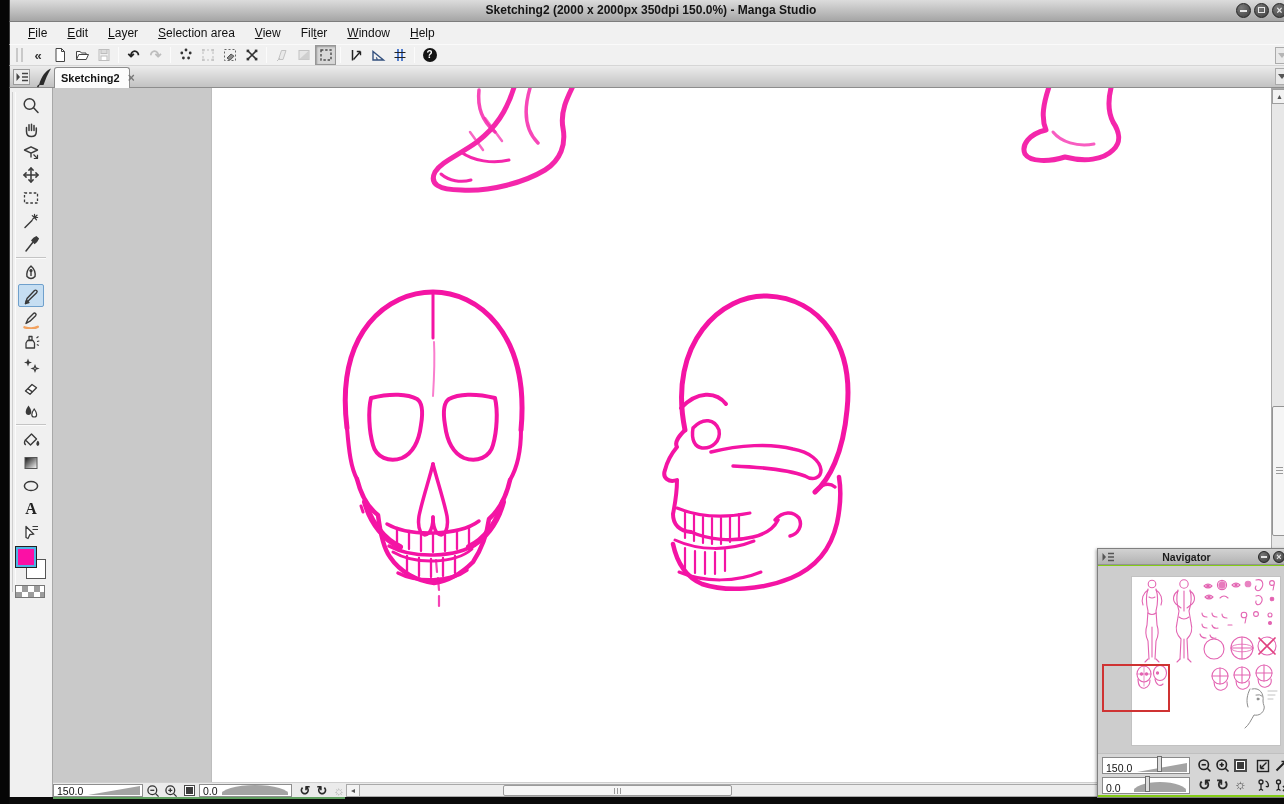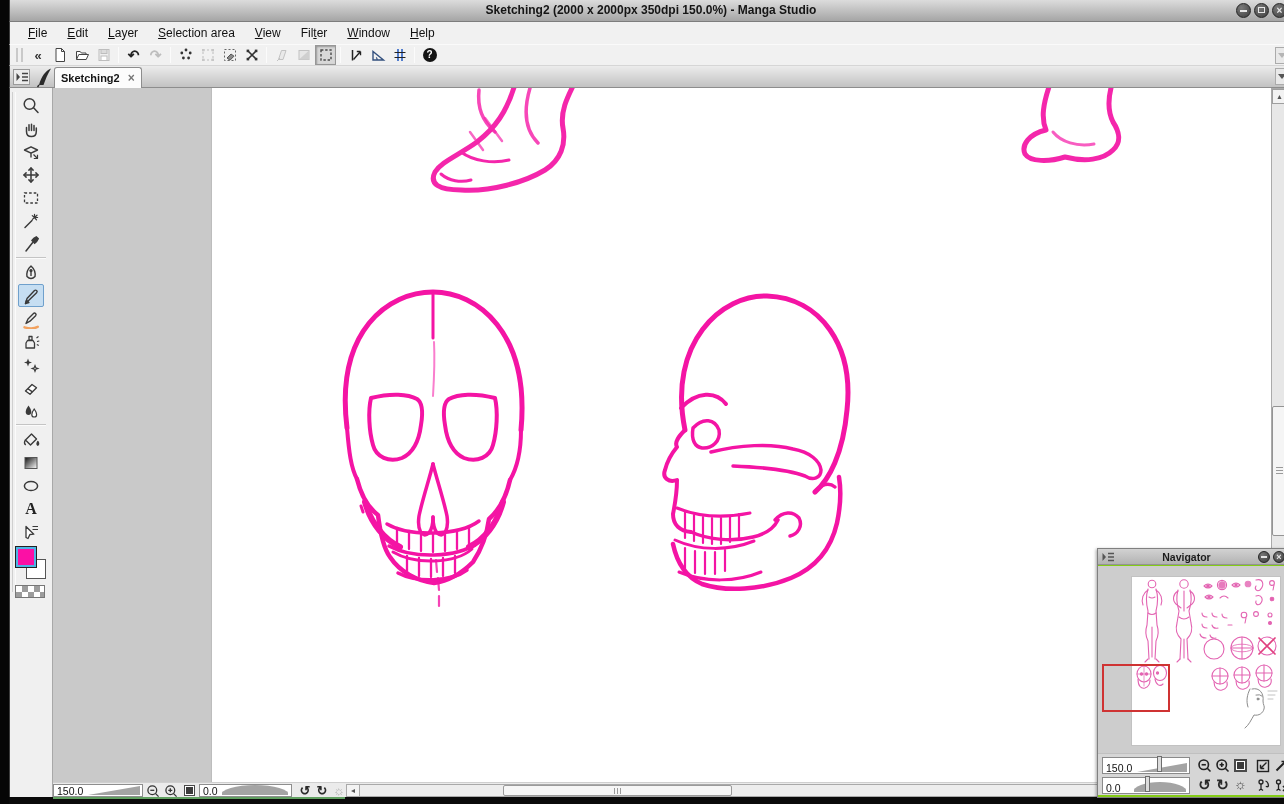--- a/index.html
+++ b/index.html
@@ -38,21 +38,21 @@
   .ovf{position:absolute;right:3px;width:14px;height:17px;border:1px solid #ababab;background:#e9e9e9;
     display:flex;align-items:center;justify-content:center;}
   .tri-down{width:0;height:0;border-left:4px solid transparent;border-right:4px solid transparent;border-top:5px solid #555;}
   .tri-down.dis{border-top-color:#b5b5b5;}
   
   #tabbar{left:0;top:66px;width:1284px;height:22px;background:linear-gradient(#ececec,#c2c2c2);
     border-left:1px solid #3c3c3c;border-right:1px solid #3c3c3c;border-bottom:1px solid #8d8d8d;}
   .corner-btn{position:absolute;left:3px;top:3px;width:17px;height:16px;border:1px solid #9a9a9a;background:#ececec;
     display:flex;align-items:center;justify-content:center;}
   #pen-ind{position:absolute;left:25px;top:0px;}
-  .tab{position:absolute;left:44px;top:1px;width:88px;height:21px;background:#fcfcfc;
+  .tab{position:absolute;left:44px;top:1px;width:76px;height:21px;background:#fcfcfc;
     border:1px solid #8d8d8d;border-bottom:none;border-radius:3px 3px 0 0;
     display:flex;align-items:center;padding:0 6px;gap:8px;}
   .tab-label{font-size:11px;font-weight:bold;color:#141414;}
   .tab-close{font-size:12px;color:#777;font-weight:bold;line-height:10px;}
   
   #palette{left:0;top:88px;width:44px;height:709px;background:#f0f0f0;
     border-left:1px solid #3c3c3c;border-right:1px solid #a8a8a8;padding-top:6px;}
   .pal-strip{position:absolute;left:2px;top:4px;width:4px;height:500px;
     border-left:1px solid #cfcfcf;border-right:1px solid #fbfbfb;}
   .tool{width:26px;height:23px;margin:0 auto;display:flex;align-items:center;justify-content:center;border:1px solid transparent;border-radius:2px;}

